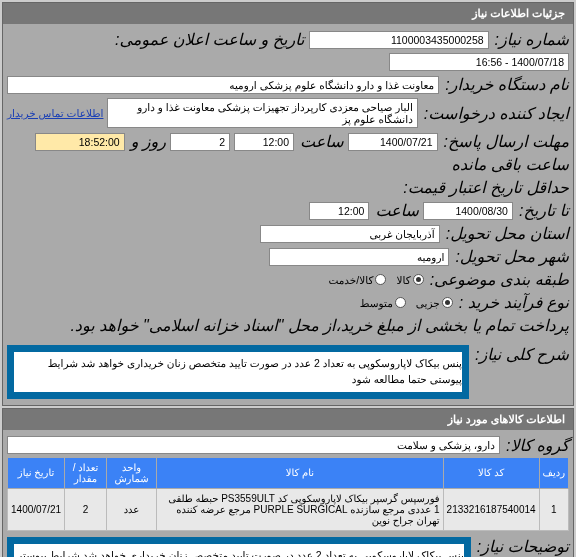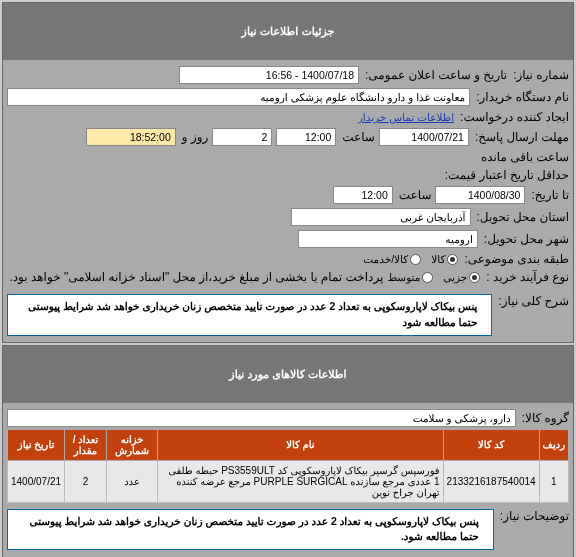--- a/index.html
+++ b/index.html
@@ -11,41 +11,41 @@
   width: 576px;
 }
 .panel {
   background: #999;
   border: 1px solid #666;
   margin: 2px;
 }
 .panel-header {
   background: #777;
   color: #fff;
-  padding: 22px 8px;
+  padding: 4px 8px;
   font-size: 11px;
   font-weight: bold;
-  text-align: center;
 }
 .panel-body {
   background: #aaa;
   padding: 4px;
 }
 .row {
   display: flex;
   flex-wrap: wrap;
   align-items: center;
   padding: 2px 0;
   gap: 4px;
 }
 .label {
   color: #000;
-  font-size: 12px;
+  font-size: 16px;
   white-space: nowrap;
   padding-left: 2px;
+  font-style: italic;
 }
 .field {
   background: #fff;
   border: 1px solid #888;
   padding: 2px 4px;
   font-size: 10.5px;
   min-height: 18px;
   display: inline-flex;
   align-items: center;
 }
@@ -55,67 +55,68 @@
 .link-blue { color: #1a3fb5; text-decoration: underline; cursor: pointer; font-size: 10.5px; }
 .radio-group { display: flex; gap: 10px; align-items: center; font-size: 10.5px; }
 .radio-opt { display: flex; align-items: center; gap: 2px; }
 .radio-circle {
   width: 11px; height: 11px; border: 1px solid #555; border-radius: 50%;
   display: inline-flex; align-items: center; justify-content: center; background:#fff;
 }
 .radio-dot { width: 5px; height: 5px; border-radius: 50%; background: #333; }
 .desc-box {
   background: #fff;
-  border: 1px solid #0369a1;
-  padding: 4px 14px;
+  border: 7px solid #0369a1;
+  padding: 4px 0;
   font-size: 10.5px;
   line-height: 1.5;
-  font-weight: bold;
 }
 table.data {
   width: 100%;
   border-collapse: collapse;
   background: #efefef;
   font-size: 10px;
 }
 table.data th {
-  background: #c2410c;
+  background: #3b82f6;
   color: #fff;
   padding: 4px 3px;
   border: 1px solid #aaa;
-  font-weight: bold;
+  font-weight: normal;
 }
 table.data td {
   background: #e8e8e8;
   padding: 4px 3px;
   border: 1px solid #bbb;
   text-align: center;
 }
 table.data td.right { text-align: right; }
 </style>
 </head>
 <body>
 
 <div class="panel">
   <div class="panel-header">جزئیات اطلاعات نیاز</div>
   <div class="panel-body">
 
     <div class="row">
       <span class="label">شماره نیاز:</span>
+      <span class="field field-wide">1100003435000258</span>
       <span class="label">تاریخ و ساعت اعلان عمومی:</span>
       <span class="field field-wide">1400/07/18 - 16:56</span>
     </div>
 
     <div class="row">
       <span class="label">نام دستگاه خریدار:</span>
       <span class="field" style="flex:1">معاونت غذا و دارو دانشگاه علوم پزشکی ارومیه</span>
     </div>
 
     <div class="row">
       <span class="label">ایجاد کننده درخواست:</span>
+      <span class="field" style="flex:1">البار صیاحی معزدی کارپرداز تجهیزات پزشکی معاونت غذا و دارو دانشگاه علوم پز</span>
       <span class="link-blue">اطلاعات تماس خریدار</span>
     </div>
 
     <div class="row">
       <span class="label">مهلت ارسال پاسخ:</span>
       <span class="field field-med">1400/07/21</span>
       <span class="label">ساعت</span>
       <span class="field field-sm">12:00</span>
       <span class="field field-sm" style="text-align:center">2</span>
       <span class="label">روز و</span>
@@ -195,21 +196,21 @@
       <span class="label">گروه کالا:</span>
       <span class="field" style="flex:1">دارو، پزشکی و سلامت</span>
     </div>
 
     <table class="data">
       <thead>
         <tr>
           <th>ردیف</th>
           <th>کد کالا</th>
           <th>نام کالا</th>
-          <th>خزانه شمارش</th>
+          <th>واحد شمارش</th>
           <th>تعداد / مقدار</th>
           <th>تاریخ نیاز</th>
         </tr>
       </thead>
       <tbody>
         <tr>
           <td>1</td>
           <td>2133216187540014</td>
           <td class="right">فورسپس گرسپر بیکاک لاپاروسکوپی کد PS3559ULT حبطه طلقی 1 عددی مرجع سازنده PURPLE SURGICAL مرجع عرضه کننده تهران جراح نوین</td>
           <td>عدد</td>

